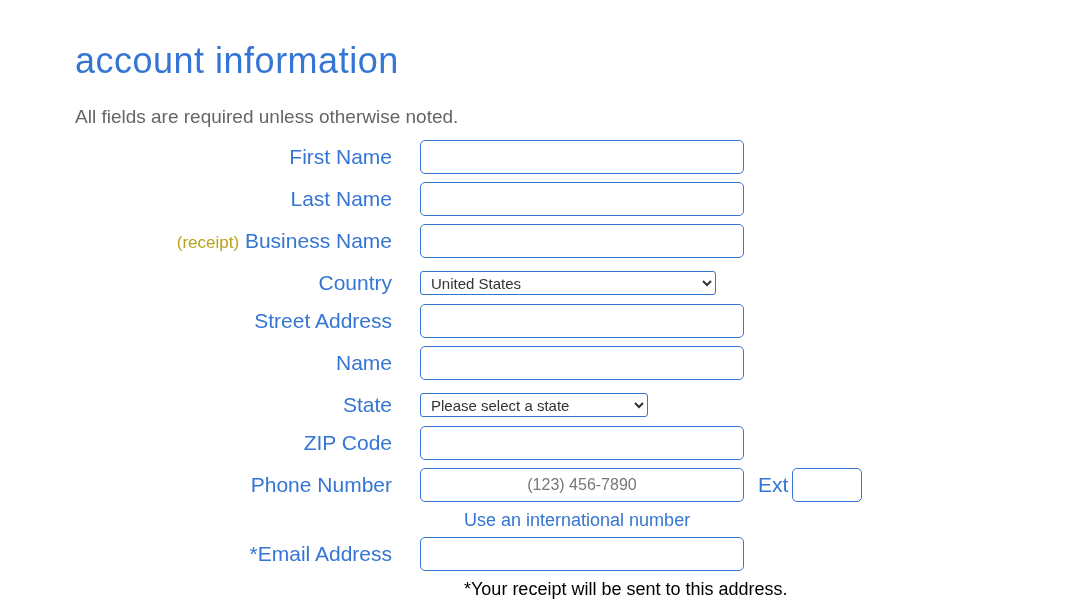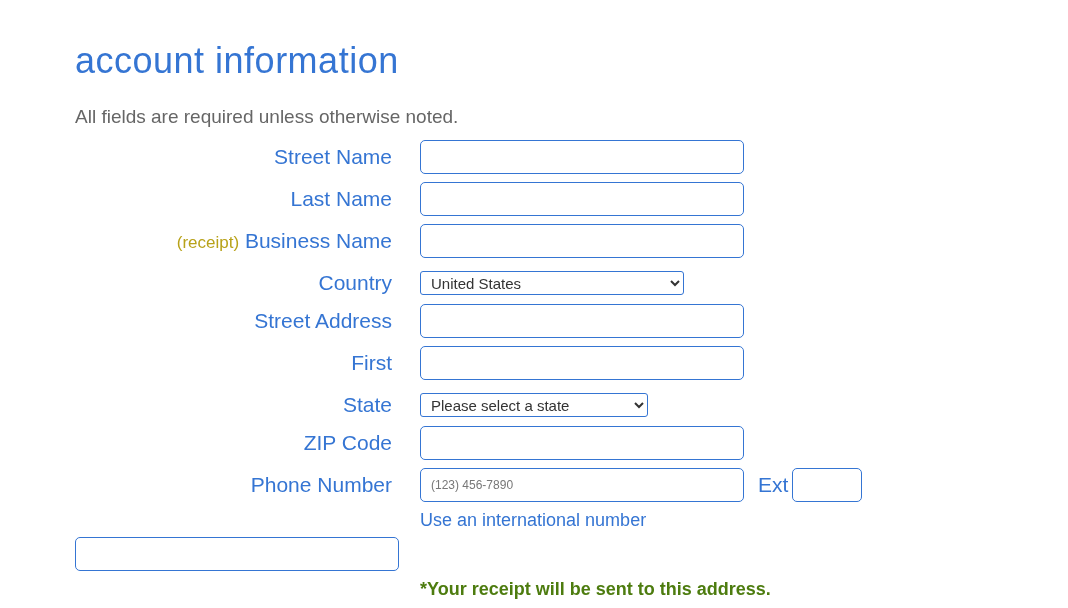--- a/index.html
+++ b/index.html
@@ -55,40 +55,41 @@
     .input-col {
       display: flex;
       align-items: center;
     }
     input.text-field {
       width: 324px;
       height: 34px;
       border: 1px solid #3575d3;
       border-radius: 5px;
       padding: 4px 10px;
-      font-size: 12px;
+      font-size: 16px;
       font-family: Arial, sans-serif;
       color: #0f766e;
       background: #fff;
+      text-align: center;
     }
     input.text-field::placeholder {
       color: #777;
     }
     select.select-field {
       height: 24px;
       border: 1px solid #3575d3;
       border-radius: 3px;
       padding: 0 6px;
       font-size: 15px;
       font-family: Arial, sans-serif;
       color: #333;
       background: #fff;
     }
     select.country {
-      width: 264px;
+      width: 296px;
     }
     select.state {
       width: 228px;
     }
     .ext-label {
       font-size: 21px;
       color: #3575d3;
       font-weight: 300;
       margin: 0 4px 0 14px;
     }
@@ -97,49 +98,50 @@
       height: 34px;
       border: 1px solid #3575d3;
       border-radius: 5px;
       padding: 4px 8px;
       font-size: 16px;
       background: #fff;
     }
     .helper-row {
       display: flex;
       margin-bottom: 6px;
+      gap: 44px;
     }
     .helper-row .spacer {
       width: 345px;
     }
     .helper-link {
       color: #3575d3;
       font-size: 18px;
       font-weight: 300;
       text-decoration: none;
       cursor: pointer;
     }
     .helper-text {
-      color: #4d7c0f;
+      color: #000000;
       font-size: 18px;
-      font-weight: 700;
+      font-weight: 400;
       text-align: right;
     }
     .row-tight {
       margin-top: -4px;
     }
   </style>
 </head>
 <body>
 
 <h1 class="page-title">account information</h1>
 <p class="subtitle">All fields are required unless otherwise noted.</p>
 
 <div class="form-row">
-  <div class="label-col">Street Name</div>
+  <div class="label-col">First Name</div>
   <div class="input-col">
     <input type="text" class="text-field" value="" style="">
   </div>
 </div>
 
 <div class="form-row">
   <div class="label-col">Last Name</div>
   <div class="input-col">
     <input type="text" class="text-field" value="" style="">
   </div>
@@ -165,21 +167,21 @@
 </div>
 
 <div class="form-row row-tight">
   <div class="label-col">Street Address</div>
   <div class="input-col">
     <input type="text" class="text-field" value="" style="">
   </div>
 </div>
 
 <div class="form-row">
-  <div class="label-col">First</div>
+  <div class="label-col">Name</div>
   <div class="input-col">
     <input type="text" class="text-field" value="" style="">
   </div>
 </div>
 
 <div class="form-row">
   <div class="label-col">State</div>
   <div class="input-col">
     <select class="select-field state">
       <option selected="">Please select a state</option>
@@ -202,20 +204,23 @@
     <input type="text" class="ext-field" value="" style="">
   </div>
 </div>
 
 <div class="helper-row">
   <div class="spacer"></div>
   <a class="helper-link">Use an international number</a>
 </div>
 
 <div class="form-row">
+  <div class="label-col">
+    <span class="asterisk">*</span><span>Email Address</span>
+  </div>
   <div class="input-col">
     <input type="text" class="text-field" value="" style="">
   </div>
 </div>
 
 <div class="helper-row">
   <div class="spacer"></div>
   <span class="helper-text">*Your receipt will be sent to this address.</span>
 </div>
 

